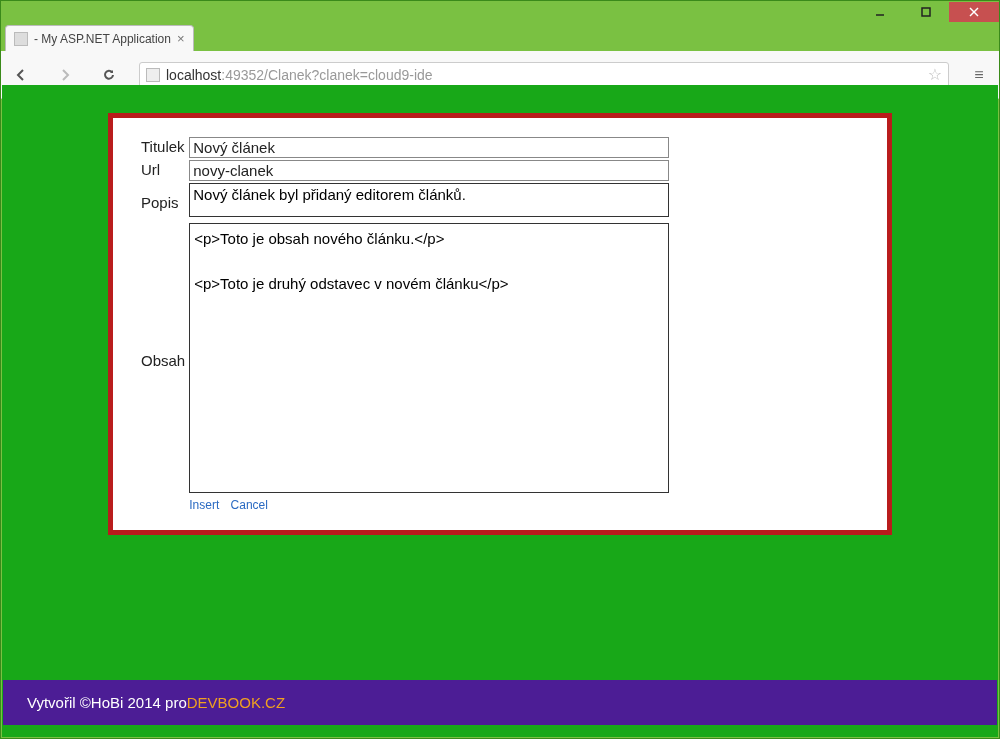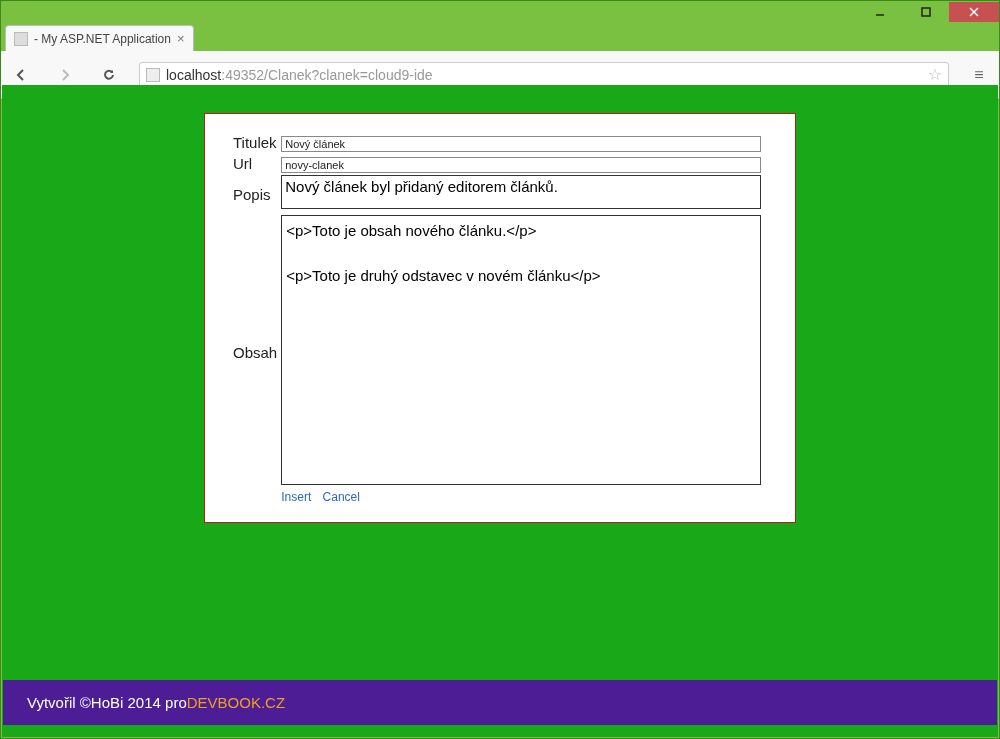--- a/index.html
+++ b/index.html
@@ -68,29 +68,29 @@
   .brand { color: #fff; font-size: 28px; font-weight: 400; margin-right: 100px;}
   .nav { display:flex; gap: 70px; }
   .nav a { color: #fff; text-decoration:none; font-size: 17px; }
   
   .green-area {
     background: #18a818; padding: 28px 0 0 0; height: calc(100% - 75px - 45px);
     display:flex; justify-content:center; align-items:flex-start;
   }
   
   .form-panel {
-    background: #fff; border: 1px solid #b91c1c; width: 592px; padding: 18px 46px 18px 28px;
+    background: #fff; border: 5px solid #b91c1c; width: 784px; padding: 18px 46px 18px 28px;
   }
   
   table.form { border-collapse: collapse; width: 100%; }
   table.form td.label { font-size: 15px; color:#222; padding: 2px 4px 2px 0; vertical-align: top; white-space:nowrap;}
   table.form td.field { width: 100%; padding: 1px 0;}
   
   .inp {
-    width: 480px; font-size: 11px; padding: 1px 3px; border: 1px solid #888;
+    width: 480px; font-size: 15px; padding: 1px 3px; border: 1px solid #888;
     font-family: inherit; color:#222;
   }
   .ta-small { width:480px; height: 34px; font-size:15px; padding:2px 3px; border:1px solid #333; font-family:inherit; resize:none;}
   .ta-big { width:480px; height: 270px; font-size:15px; padding:4px 4px; border:1px solid #333; font-family:inherit; resize:none; line-height:1.5;}
   
   .actions { margin-top: 6px; font-size: 12px; }
   .actions a { color: #2a6ac2; text-decoration:none; margin-right: 8px;}
   
   .site-footer {
     position:absolute; bottom:12px; left:1px; right:1px; height:45px; background:#4c1d95;

